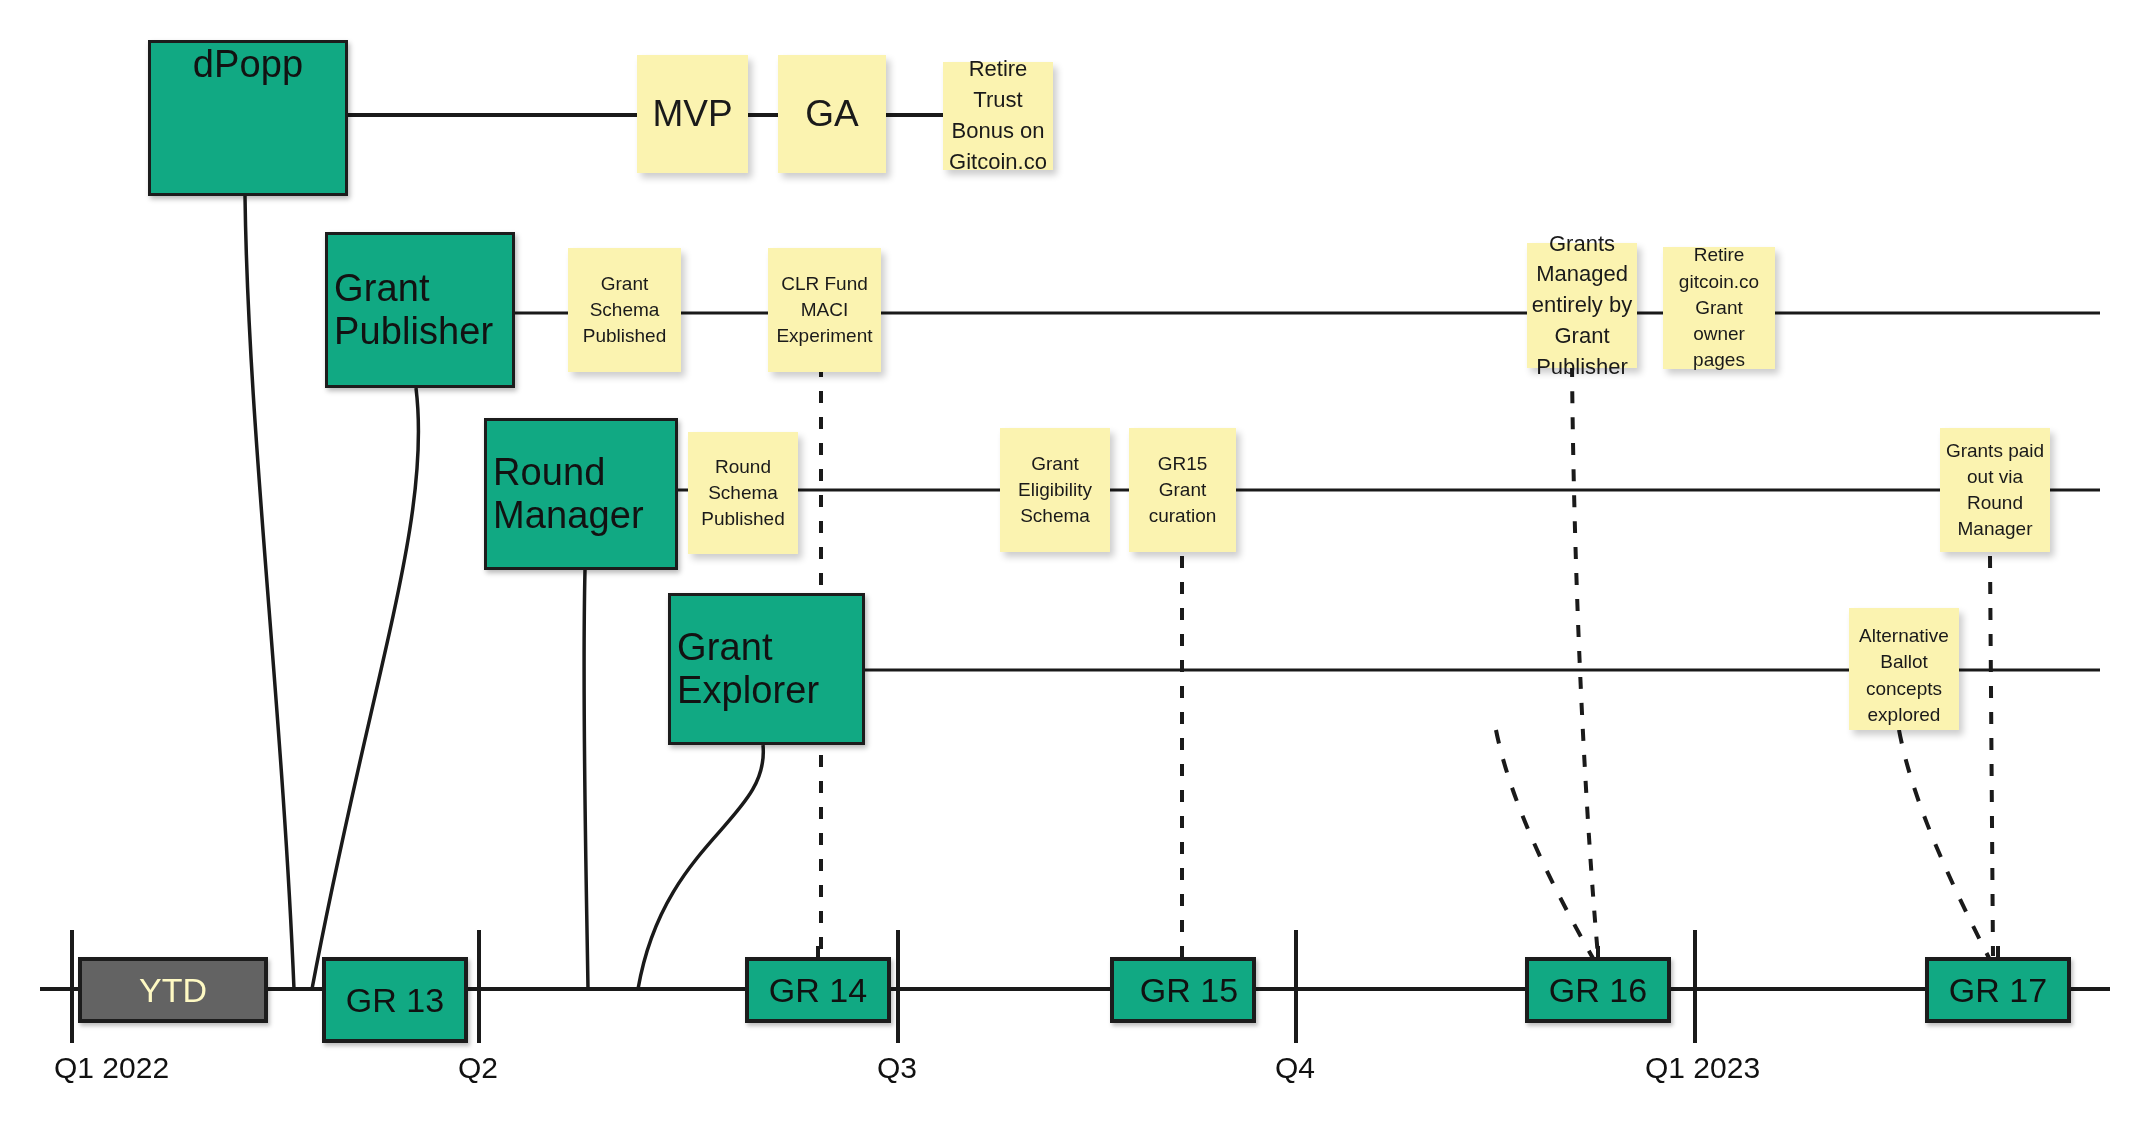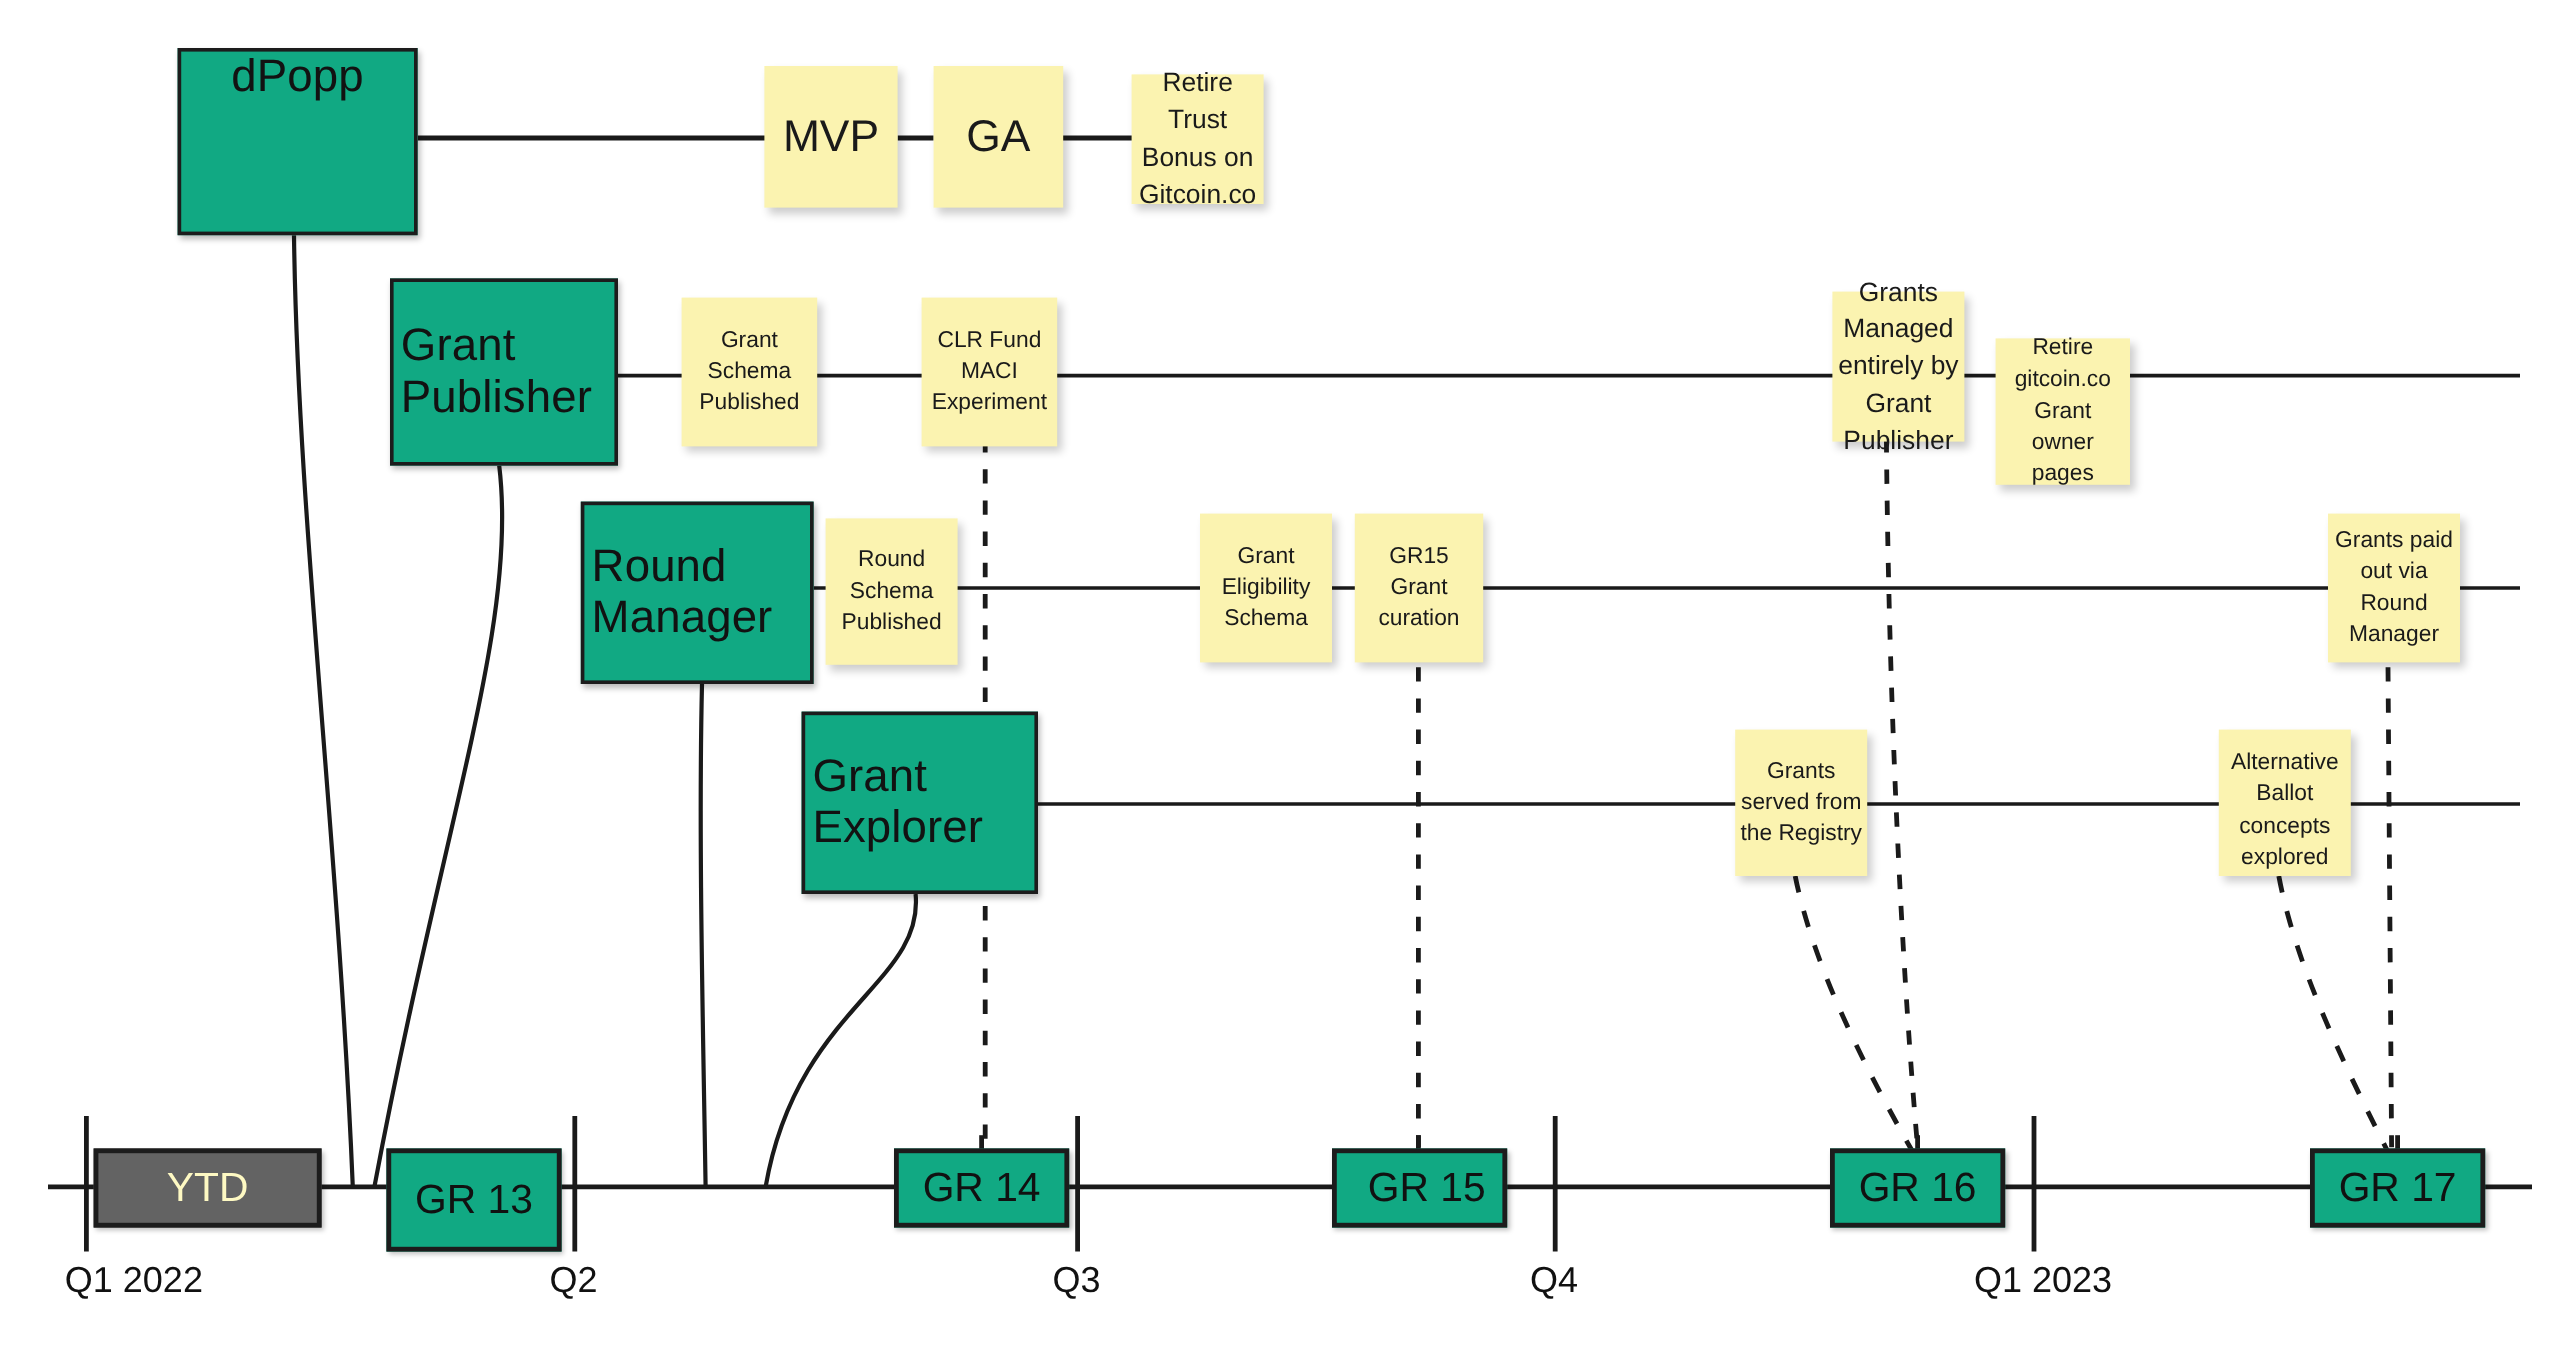--- a/index.html
+++ b/index.html
@@ -176,43 +176,40 @@
   </div>
 
   <div class="note small" style="left:768px; top:248px; width:113px; height:124px;">
     <span class="label">CLR Fund MACI Experiment</span>
   </div>
 
   <div class="note tiny" style="left:1527px; top:243px; width:110px; height:125px;">
     <span class="label">Grants Managed entirely by Grant Publisher</span>
   </div>
 
-  <div class="note small" style="left:1663px; top:247px; width:112px; height:122px;margin-top:35px;">
+  <div class="note small" style="left:1663px; top:247px; width:112px; height:122px;">
     <span class="label">Retire gitcoin.co Grant owner pages</span>
   </div>
 
   <div class="note small" style="left:688px; top:432px; width:110px; height:122px;">
     <span class="label">Round Schema Published</span>
   </div>
 
   <div class="note small" style="left:1000px; top:428px; width:110px; height:124px;">
     <span class="label">Grant Eligibility Schema</span>
   </div>
 
   <div class="note small" style="left:1129px; top:428px; width:107px; height:124px;">
     <span class="label">GR15 Grant curation</span>
   </div>
 
   <div class="note small" style="left:1940px; top:428px; width:110px; height:124px;">
     <span class="label">Grants paid out via Round Manager</span>
   </div>
 
-  <div class="note small" style="left:1446px; top:608px; width:110px; height:122px;">
-    <span class="label">Grants served from the Registry</span>
-  </div>
 
   <div class="note small" style="left:1849px; top:608px; width:110px; height:122px;align-items:flex-end;">
     <span class="label">Alternative Ballot concepts explored</span>
   </div>
 
   <div class="milestone gray" style="left:78px; top:957px; width:190px; height:66px;">
     <span>YTD</span>
   </div>
 
   <div class="milestone teal" style="left:322px; top:957px; width:146px; height:86px;">

